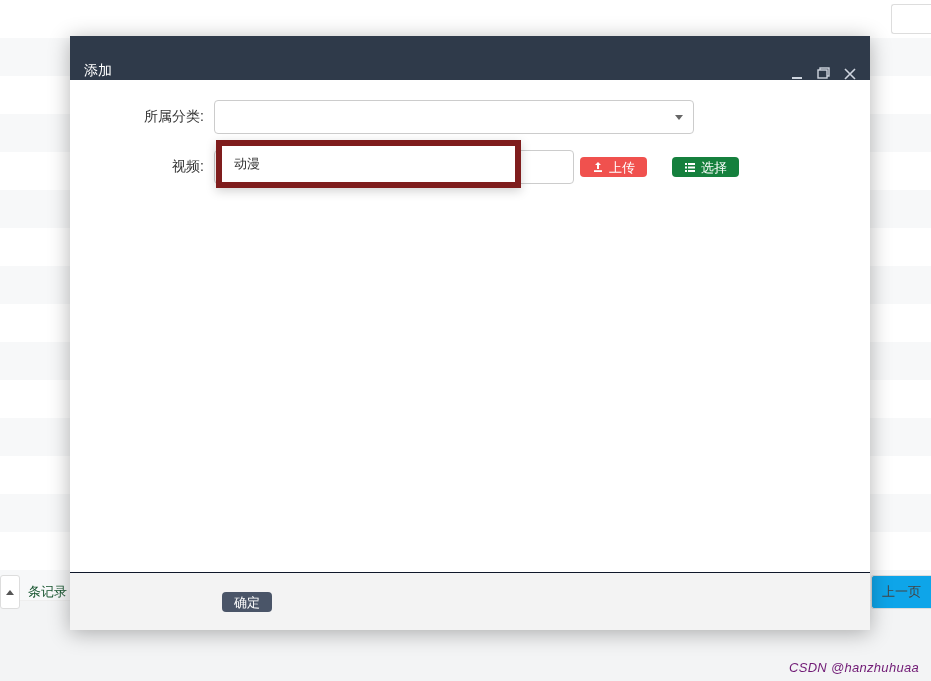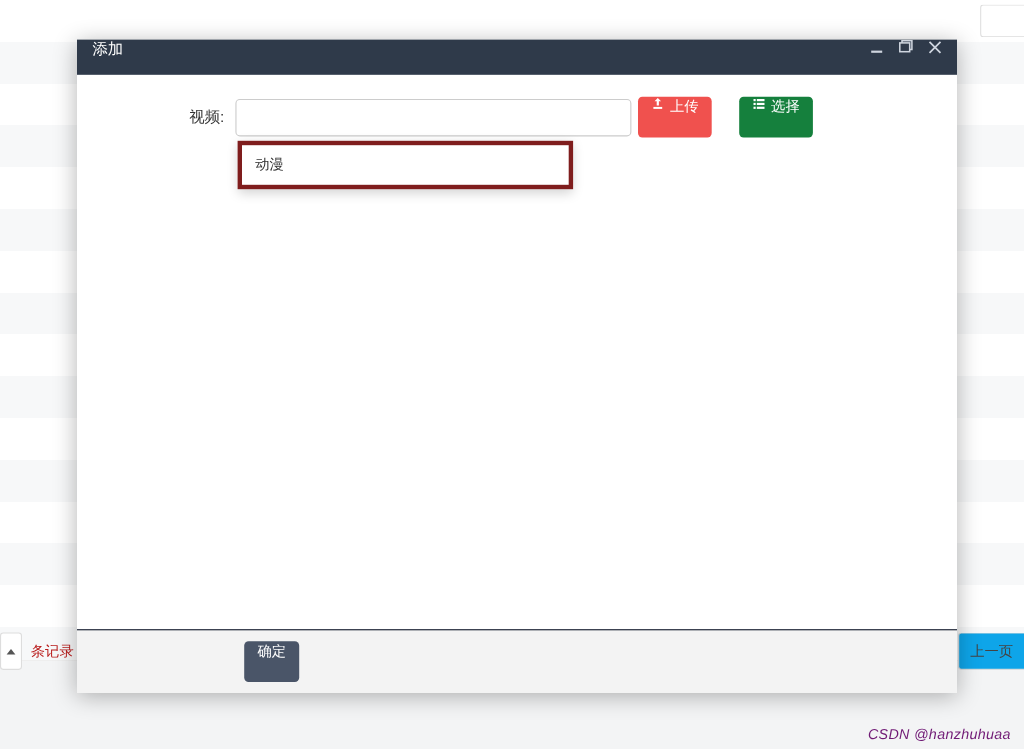--- a/index.html
+++ b/index.html
@@ -11,46 +11,46 @@
       height: 681px;
       position: relative;
       overflow: hidden;
     }
     
     .bg-stripes { position: absolute; top: 0; left: 0; right: 0; bottom: 80px; background: repeating-linear-gradient(to bottom, #fff 0, #fff 38px, #f7f8f9 38px, #f7f8f9 76px); border-bottom: 1px solid #eee; }
     .bg-top-right-btn { position: absolute; top: 4px; right: 0; width: 40px; height: 30px; background: #fff; border: 1px solid #ddd; border-right: none; border-radius: 3px 0 0 3px; }
     .bg-bottom-left { position: absolute; left: 0; bottom: 72px; display: flex; align-items: center; }
     .bg-bottom-left .sel { background: #fff; border: 1px solid #ddd; border-radius: 3px; height: 34px; width: 20px; display: flex; align-items: center; justify-content: center; font-size: 9px; color: #666; }
     .bg-bottom-left .caret-up { width: 0; height: 0; border-left: 4px solid transparent; border-right: 4px solid transparent; border-bottom: 5px solid #555; }
-    .bg-bottom-left .rec { margin-left: 8px; color: #b91c1c; font-size: 13px; }
+    .bg-bottom-left .rec { margin-left: 8px; color: #14532d; font-size: 13px; }
     .bg-bottom-right-btn { position: absolute; right: 0; bottom: 72px; height: 34px; background: #0ea5e9; border: 1px solid #ddd; border-right: none; border-radius: 3px 0 0 3px; padding: 0 10px; display: flex; align-items: center; color: #444; font-size: 13px; }
     .watermark { position: absolute; right: 12px; bottom: 6px; color: #701a75; font-size: 13px; font-style: italic; letter-spacing: 0.3px; }
 
     
     .modal { position: absolute; left: 70px; top: 36px; width: 800px; height: 594px; background: #fff; box-shadow: 0 3px 20px rgba(0,0,0,0.3); display: flex; flex-direction: column; }
-    .modal-header { background: #2f3a4a; color: #fff; height: 32px; display: flex; align-items: flex-start; padding: 0 14px; }
+    .modal-header { background: #2f3a4a; color: #fff; height: 44px; display: flex; align-items: flex-end; padding: 0 14px; }
     .modal-title { flex: 1; font-size: 14px; }
     .modal-controls { display: flex; gap: 14px; align-items: center; }
     .ctrl { color: #cfd5df; cursor: pointer; }
     .ctrl svg { display: block; }
 
     .modal-body { flex: 1; padding: 20px 24px 0 24px; position: relative; overflow: visible; }
     .form-row { display: flex; align-items: center; margin-bottom: 16px; }
     .form-label { width: 120px; text-align: right; padding-right: 10px; color: #333; font-size: 14px; }
     .select-input { flex: 1; max-width: 480px; height: 34px; border: 1px solid #ccc; border-radius: 4px; background: #fff; display: flex; align-items: center; padding: 0 10px; cursor: pointer; position: relative; }
     .select-input .caret { margin-left: auto; width: 0; height: 0; border-left: 4px solid transparent; border-right: 4px solid transparent; border-top: 5px solid #666; }
     .text-input { width: 360px; height: 34px; border: 1px solid #ccc; border-radius: 4px; padding: 0 10px; font-size: 14px; outline: none; }
-    .btn { height: 37px; border-radius: 4px; border: none; padding: 0 12px; cursor: pointer; color: #fff; display: inline-flex; align-items: flex-start; gap: 5px; font-size: 13px; margin-left: 6px; font-family: Liberation Mono, monospace; }
+    .btn { height: 20px; border-radius: 4px; border: none; padding: 0 12px; cursor: pointer; color: #fff; display: inline-flex; align-items: flex-end; gap: 5px; font-size: 13px; margin-left: 6px; font-family: Liberation Mono, monospace; }
     .btn-danger { background: #f0514e; }
     .btn-dark { background: #15803d; margin-left: 25px; }
     .btn-confirm { background: #4a5568; }
     .icon-upload, .icon-list { display: inline-block; }
 
     
-    .dropdown-panel { position: absolute; left: 146px; top: 60px; width: 305px; background: #fff; border: 4px solid #7f1d1d; box-shadow: 0 3px 10px rgba(0,0,0,0.18); z-index: 10; }
+    .dropdown-panel { position: absolute; left: 146px; top: 60px; width: 305px; background: #fff; border: 6px solid #7f1d1d; box-shadow: 0 3px 10px rgba(0,0,0,0.18); z-index: 10; }
     .dropdown-option { padding: 9px 12px; font-size: 13px; color: #333; cursor: pointer; }
 
     .modal-footer { height: 58px; background: #f3f3f3; border-top: 1px solid #0f172a; display: flex; align-items: center; padding: 0 0 0 146px; }
 
     
     .profiler { position: absolute; right: 0; bottom: 58px; display: flex; align-items: center; }
     .profiler-icon { width: 26px; height: 26px; background: #ffffff; border: 1px solid #eee; display: flex; align-items: center; justify-content: center; }
     .profiler-icon svg { display: block; }
     .profiler-time { background: #1b1b1b; color: #fff; font-size: 13px; height: 26px; display: flex; align-items: center; padding: 0 10px; }
   </style>
@@ -85,20 +85,27 @@
       </span>
       <span class="ctrl">
         <svg width="12" height="12" viewBox="0 0 12 12">
             <path d="M1 1 L11 11 M11 1 L1 11" stroke="currentColor" stroke-width="1.6"></path>
           </svg>
       </span>
     </div>
   </div>
 
   <div class="modal-body">
+    <div class="form-row">
+      <div class="form-label">所属分类:</div>
+      <div class="select-input">
+        <span></span>
+        <span class="caret"></span>
+      </div>
+    </div>
 
     <div class="form-row">
       <div class="form-label">视频:</div>
       <input class="text-input" type="text" value="" style="">
       <button class="btn btn-danger">
         <span class="icon-upload">
           <svg width="12" height="12" viewBox="0 0 12 12" fill="#fff">
               <path d="M6 1 L9 4 L7 4 L7 8 L5 8 L5 4 L3 4 Z"></path>
               <rect x="2" y="9.2" width="8" height="1.8"></rect>
             </svg>

